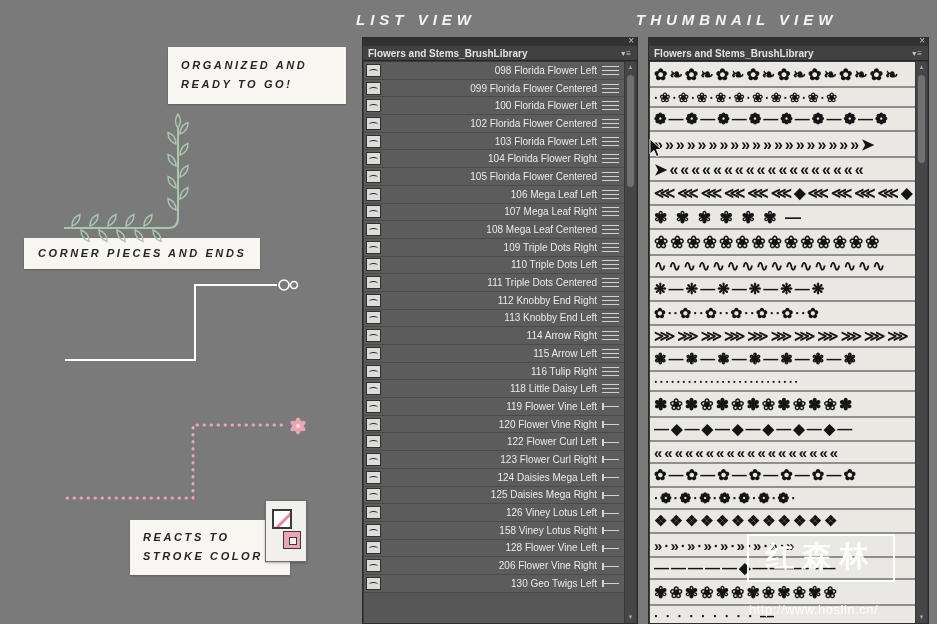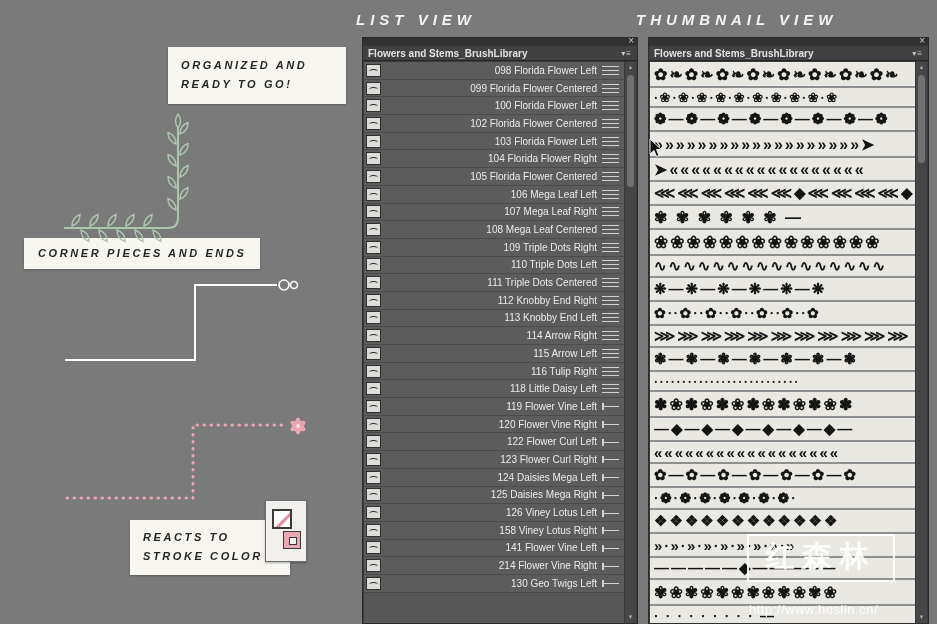--- a/index.html
+++ b/index.html
@@ -312,26 +312,26 @@
         <span class="row-label">126 Viney Lotus Left</span>
         <span class="b-icon art"></span>
       </div>
       <div class="row">
         <span class="row-thumb"></span>
         <span class="row-label">158 Viney Lotus Right</span>
         <span class="b-icon art"></span>
       </div>
       <div class="row">
         <span class="row-thumb"></span>
-        <span class="row-label">141 Flower Vine Left</span>
-        <span class="b-icon art"></span>
-      </div>
-      <div class="row">
-        <span class="row-thumb"></span>
-        <span class="row-label">214 Flower Vine Right</span>
+        <span class="row-label">128 Flower Vine Left</span>
+        <span class="b-icon art"></span>
+      </div>
+      <div class="row">
+        <span class="row-thumb"></span>
+        <span class="row-label">206 Flower Vine Right</span>
         <span class="b-icon art"></span>
       </div>
       <div class="row">
         <span class="row-thumb"></span>
         <span class="row-label">130 Geo Twigs Left</span>
         <span class="b-icon art"></span>
       </div>
     </div>
   <div class="scrollbar">
     <div class="sb-arrow">▲</div>

